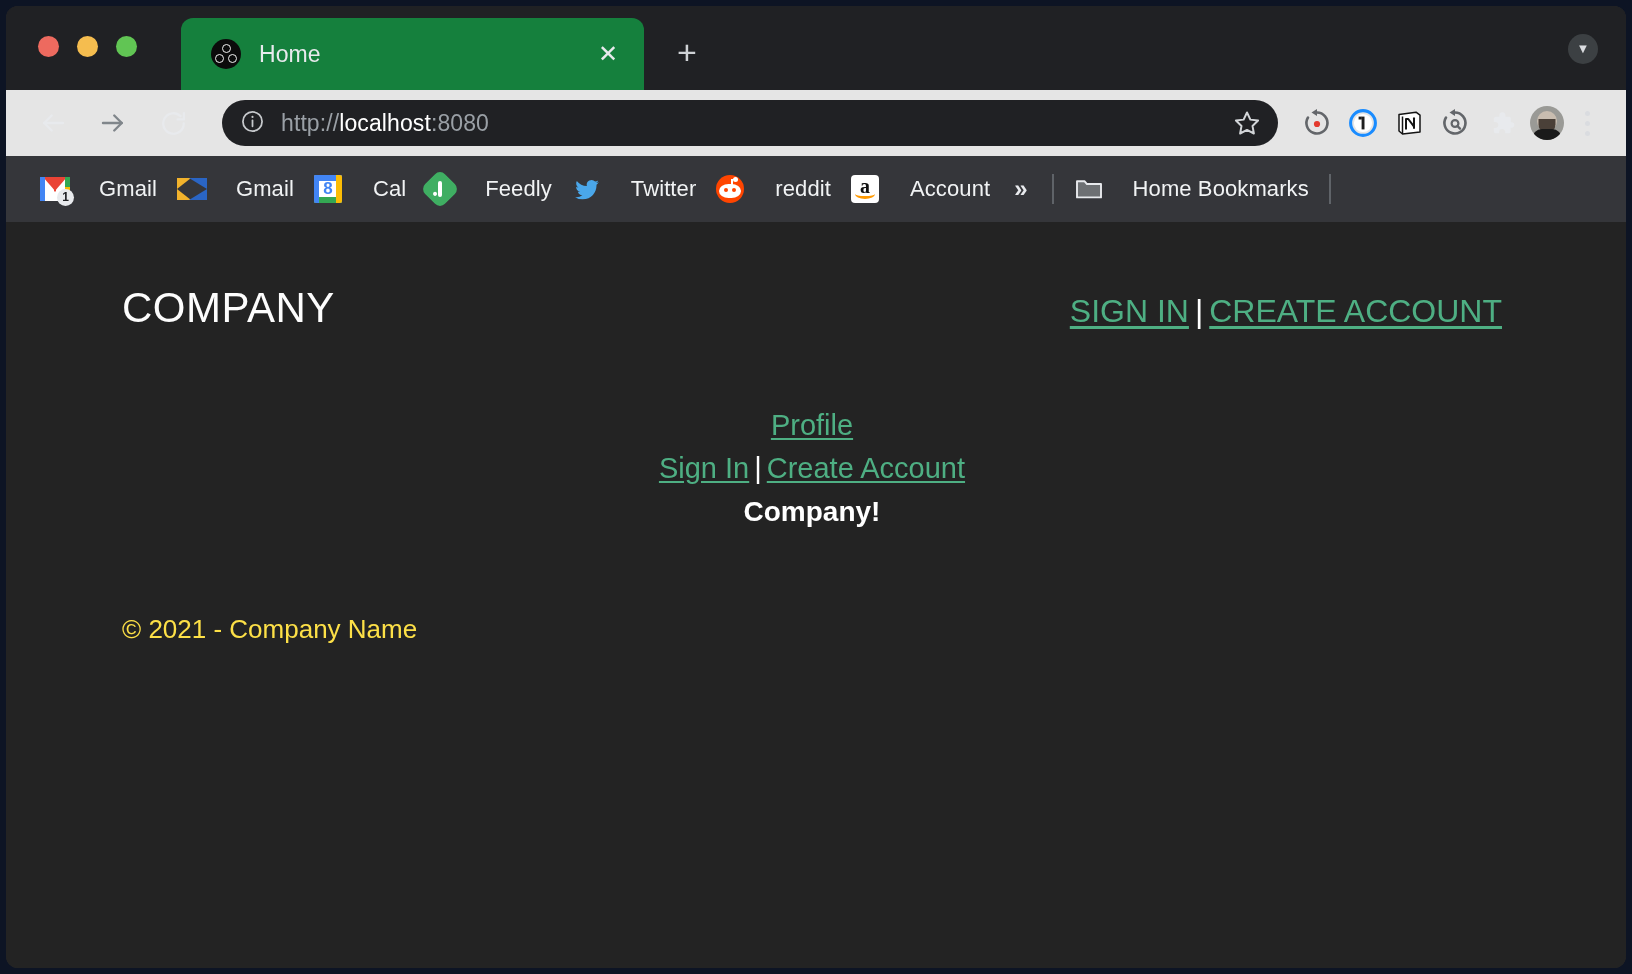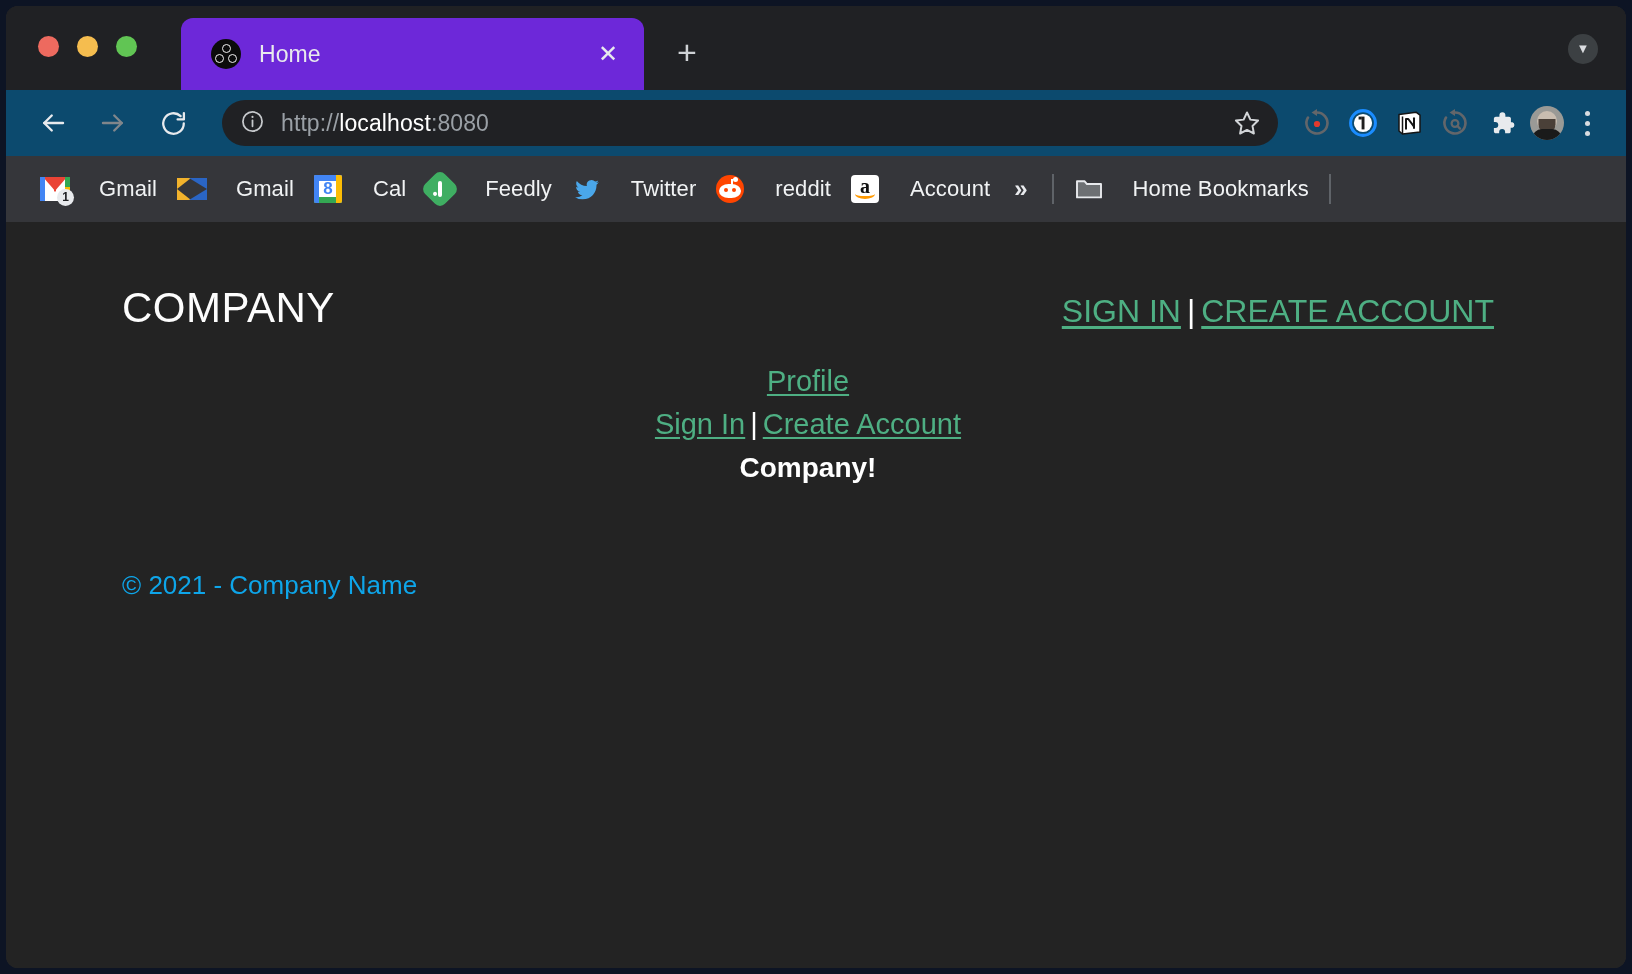--- a/index.html
+++ b/index.html
@@ -50,21 +50,21 @@
   .light.red    { background: #ed6a5f; }
   .light.yellow { background: #f5bd4f; }
   .light.green  { background: #61c554; }
 
   .tab {
     position: absolute;
     left: 175px;
     bottom: 0;
     width: 463px;
     height: 72px;
-    background: #6d28d9;
+    background: #15803d;
     border-radius: 12px 12px 0 0;
     display: flex;
     align-items: center;
     padding: 0 0 0 30px;
     box-sizing: border-box;
   }
   .tab-favicon {
     width: 30px;
     height: 30px;
     border-radius: 50%;
@@ -125,21 +125,21 @@
     background: #3c4043;
     color: #dadce0;
     font-size: 13px;
     line-height: 30px;
     text-align: center;
   }
 
   
   .toolbar {
     height: 66px;
-    background: #0c4a6e;
+    background: #e5e5e5;
     display: flex;
     align-items: center;
     padding: 0 22px 0 26px;
     flex: none;
     box-sizing: border-box;
   }
   .nav-btn {
     width: 42px;
     height: 42px;
     display: flex;
@@ -381,21 +381,21 @@
 
   
   .viewport {
     flex: 1;
     background: #232323;
     position: relative;
     overflow: hidden;
   }
   .page {
     position: absolute;
-    left: 0; right: 16px; top: 0;
+    left: 0; right: 8px; top: 0;
     padding: 0 116px;
     box-sizing: border-box;
   }
   .site-header {
     display: flex;
     align-items: baseline;
     justify-content: space-between;
     padding-top: 62px;
   }
   .brand {
@@ -412,21 +412,21 @@
   }
   .header-nav a {
     color: #4eaf83;
     text-decoration: underline;
     text-underline-offset: 4px;
   }
   .header-nav .pipe { color: #ffffff; padding: 0 6px; }
 
   .main-center {
     text-align: center;
-    margin-top: 28px;
+    margin-top: 72px;
   }
   .main-center .row { line-height: 1.48; }
   .main-center a {
     color: #4eaf83;
     text-decoration: underline;
     text-underline-offset: 3px;
     font-size: 29px;
   }
   .main-center .pipe { color: #ffffff; font-size: 29px; padding: 0 5px; }
   .welcome {
@@ -436,21 +436,21 @@
     margin-top: 6px;
   }
 
   .site-footer {
     display: flex;
     align-items: baseline;
     justify-content: space-between;
     margin-top: 86px;
   }
   .copyright {
-    color: #0ea5e9;
+    color: #fde047;
     font-size: 26px;
     white-space: nowrap;
   }
   .footer-links { font-size: 26px; white-space: nowrap; }
   .footer-links a {
     color: #4eaf83;
     text-decoration: underline;
     text-underline-offset: 3px;
   }
   .footer-links .pipe { color: #ffffff; padding: 0 5px; }

